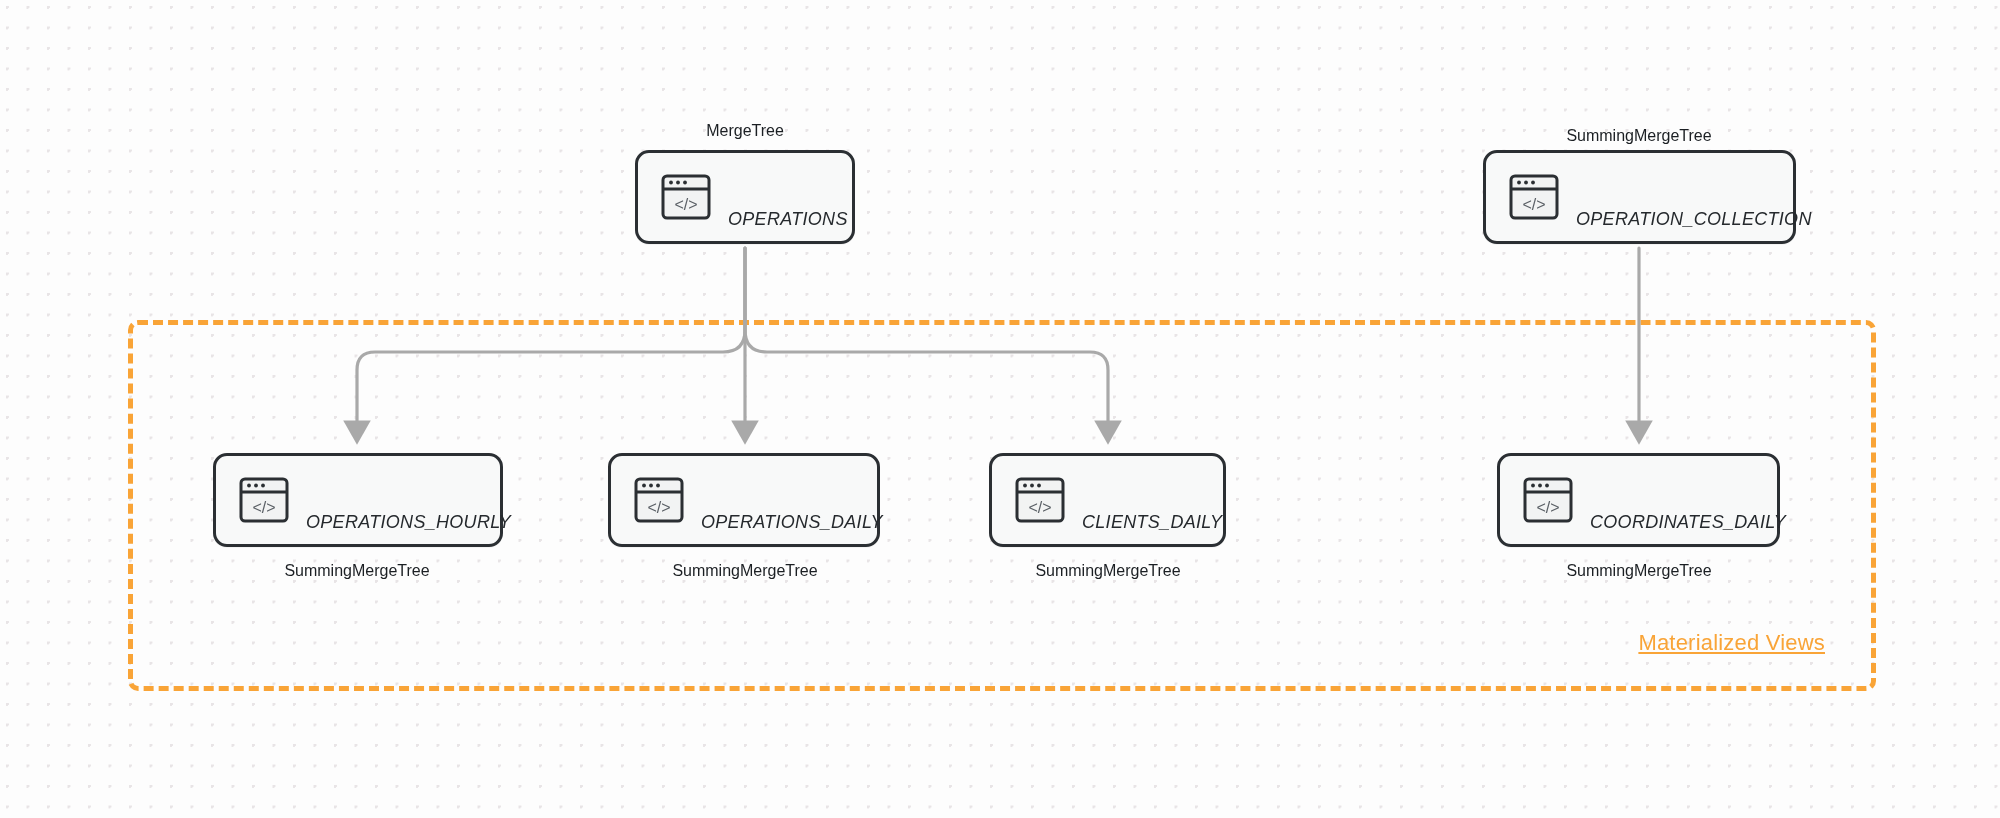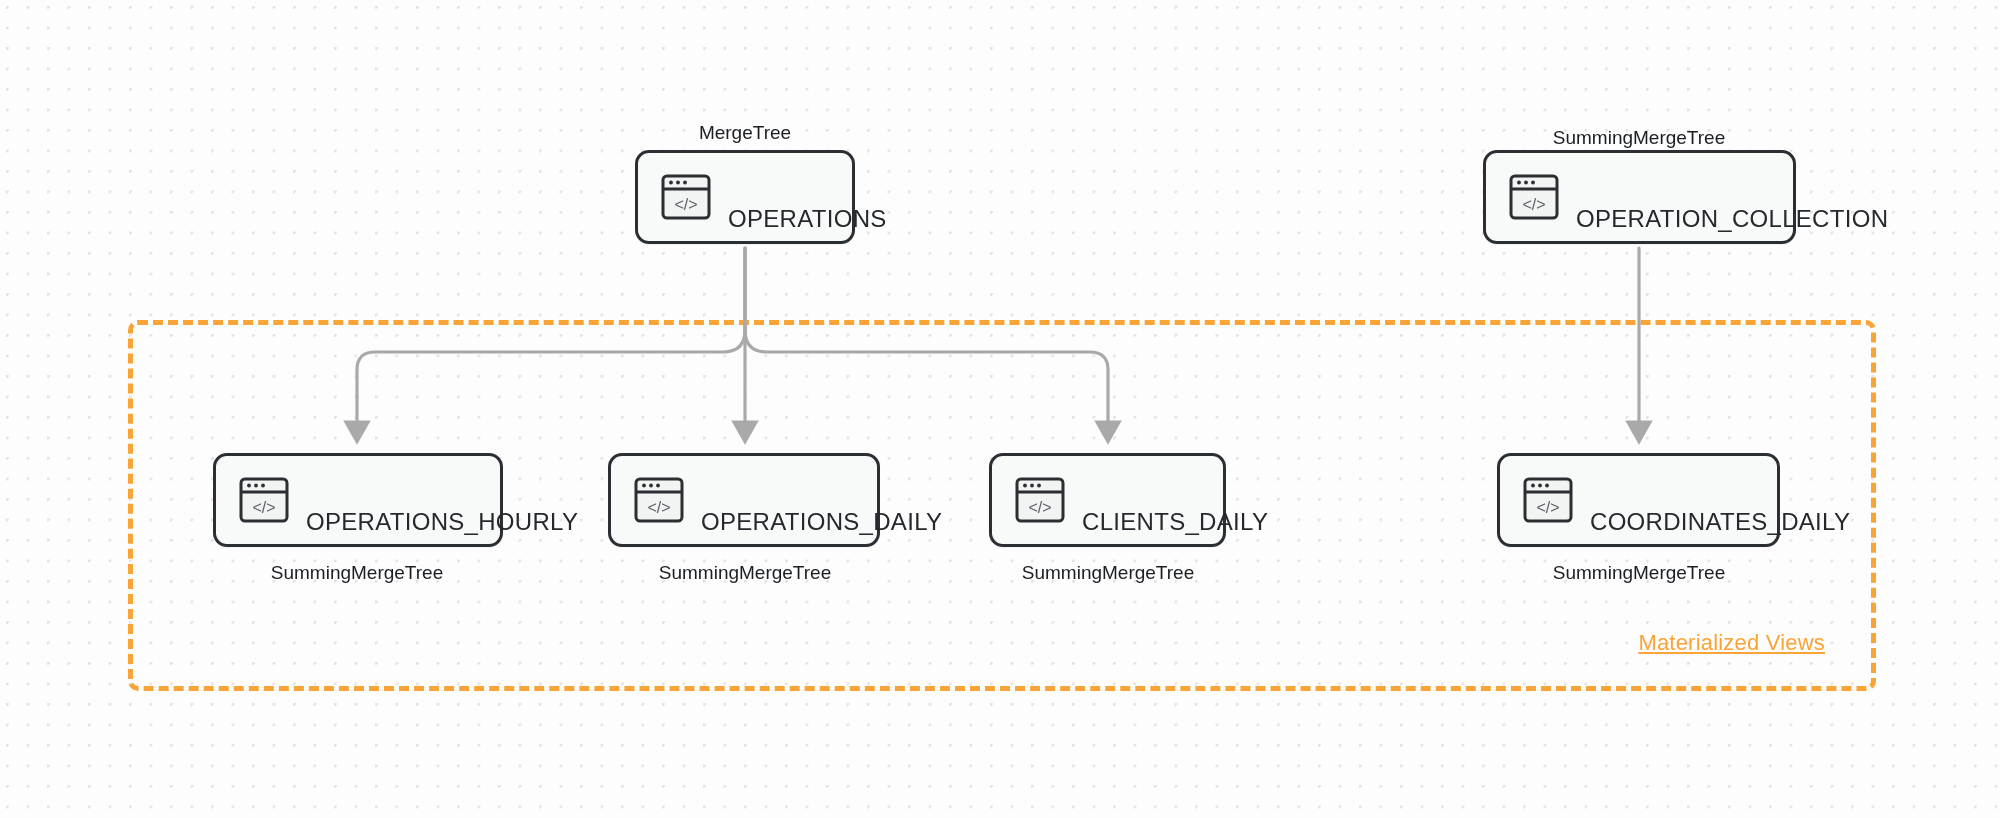--- a/index.html
+++ b/index.html
@@ -65,32 +65,33 @@
     padding-left: 22px;
     box-shadow: 0 1px 0 rgba(0,0,0,0.04);
   }
   .node .icon {
     flex: 0 0 auto;
     width: 52px;
     height: 48px;
     margin-right: 16px;
   }
   .node .node-label {
-    font-size: 24px;
+    font-style: italic;
+    font-size: 18px;
     color: #25292d;
     letter-spacing: 0.3px;
     white-space: nowrap;
     padding-right: 22px;
     margin-top: 44px;
   }
 
   
   .engine-label {
     position: absolute;
-    font-size: 19px;
+    font-size: 16px;
     color: #1b1f23;
     white-space: nowrap;
     text-align: right;
     transform: translateX(-50%);
   }
 </style>
 </head>
 <body>
 
 <div id="canvas">

